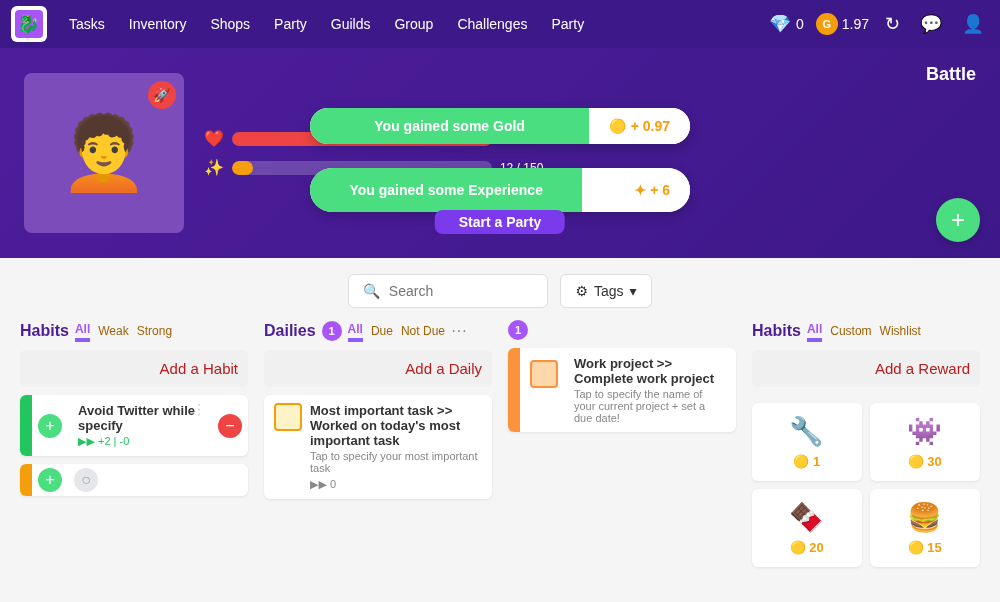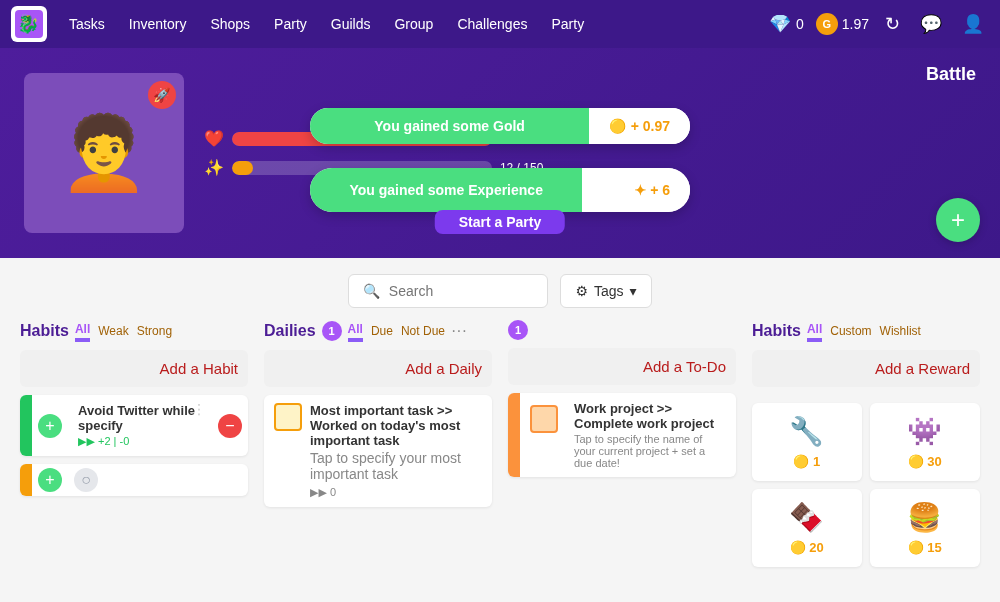--- a/index.html
+++ b/index.html
@@ -510,21 +510,21 @@
       flex-shrink: 0;
       background: #fef3c7;
     }
     .daily-body { flex: 1; }
     .daily-title {
       font-size: 13px;
       font-weight: 600;
       color: #333;
     }
     .daily-sub {
-      font-size: 14px;
+      font-size: 11px;
       color: #888;
       margin-top: 2px;
     }
     .daily-score {
       font-size: 11px;
       color: #888;
       margin-top: 4px;
     }
   </style>
 </head>
@@ -684,21 +684,20 @@
             <div class="daily-score">▶▶ 0</div>
           </div>
         </div>
       </div>
     </div>
 
     <div class="column">
       <div class="col-header">
         <div class="col-badge">1</div>
       </div>
-      <button class="add-item-btn">Add a To-Do</button>
       
       <div class="task-card">
         <div class="task-card-side orange2"></div>
         <div class="task-card-body" style="display:flex;align-items:flex-start;gap:8px;padding:8px 10px;">
           <div class="task-check-box orange2"></div>
           <div>
             <div class="task-card-title">Work project &gt;&gt; Complete work project</div>
             <div class="task-card-sub">Tap to specify the name of your current project + set a due date!</div>
           </div>
         </div>

